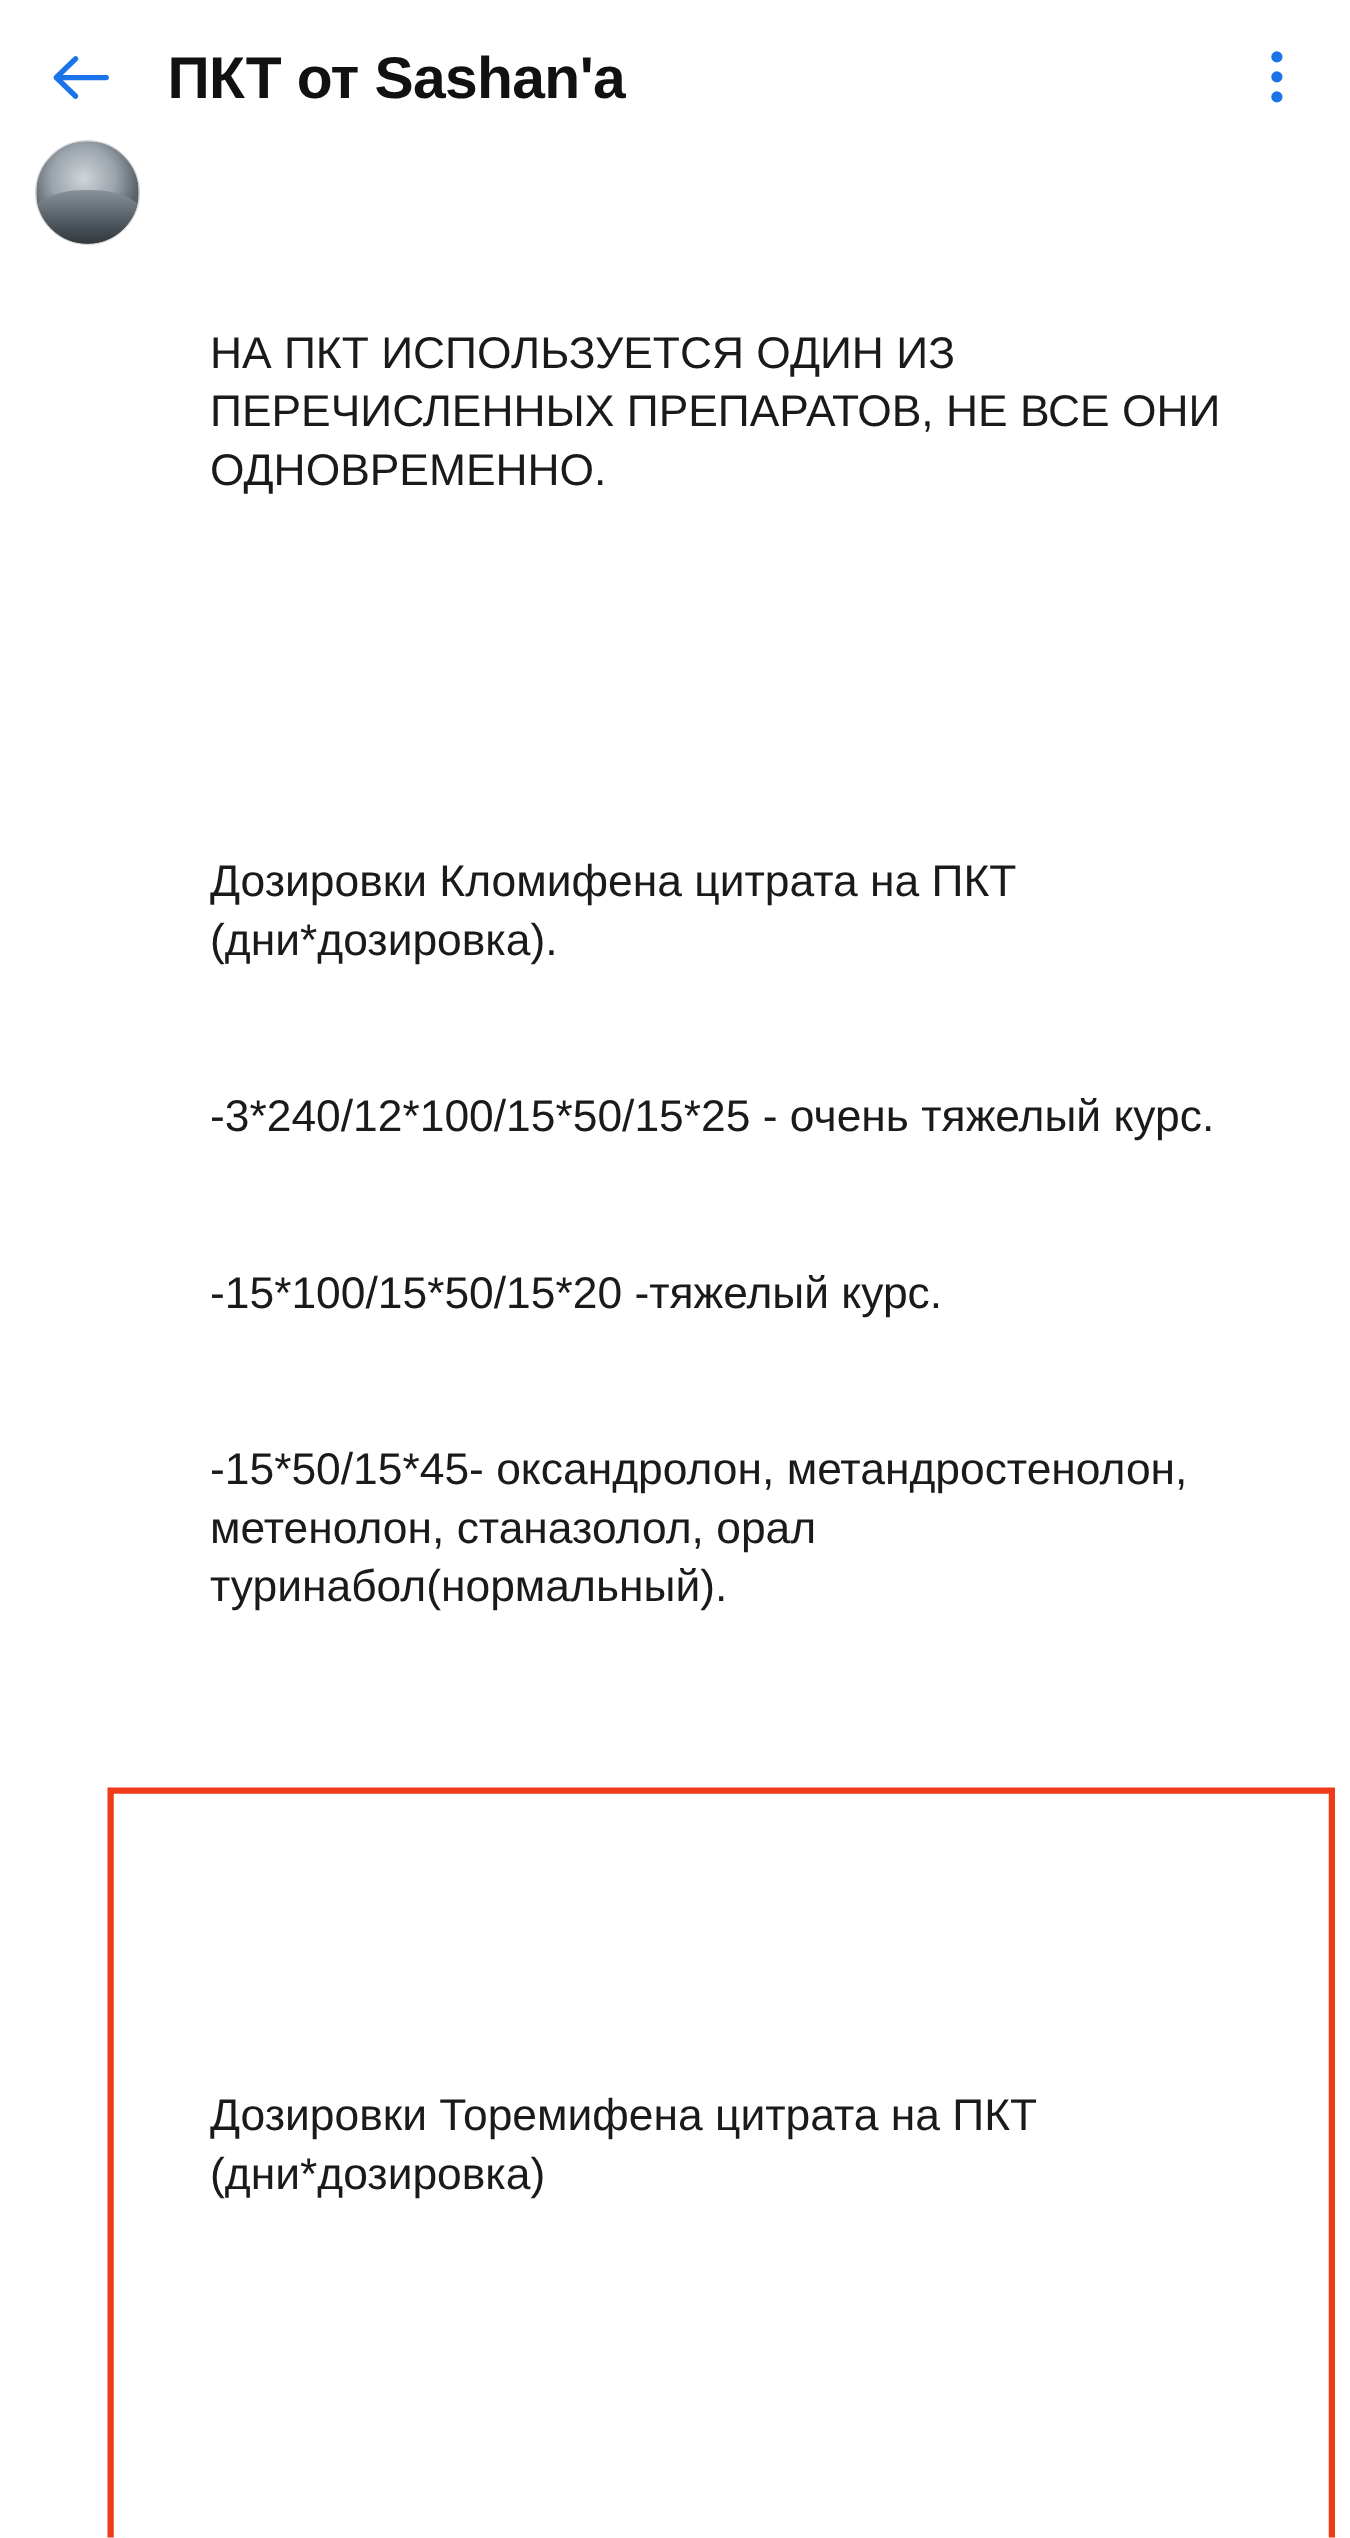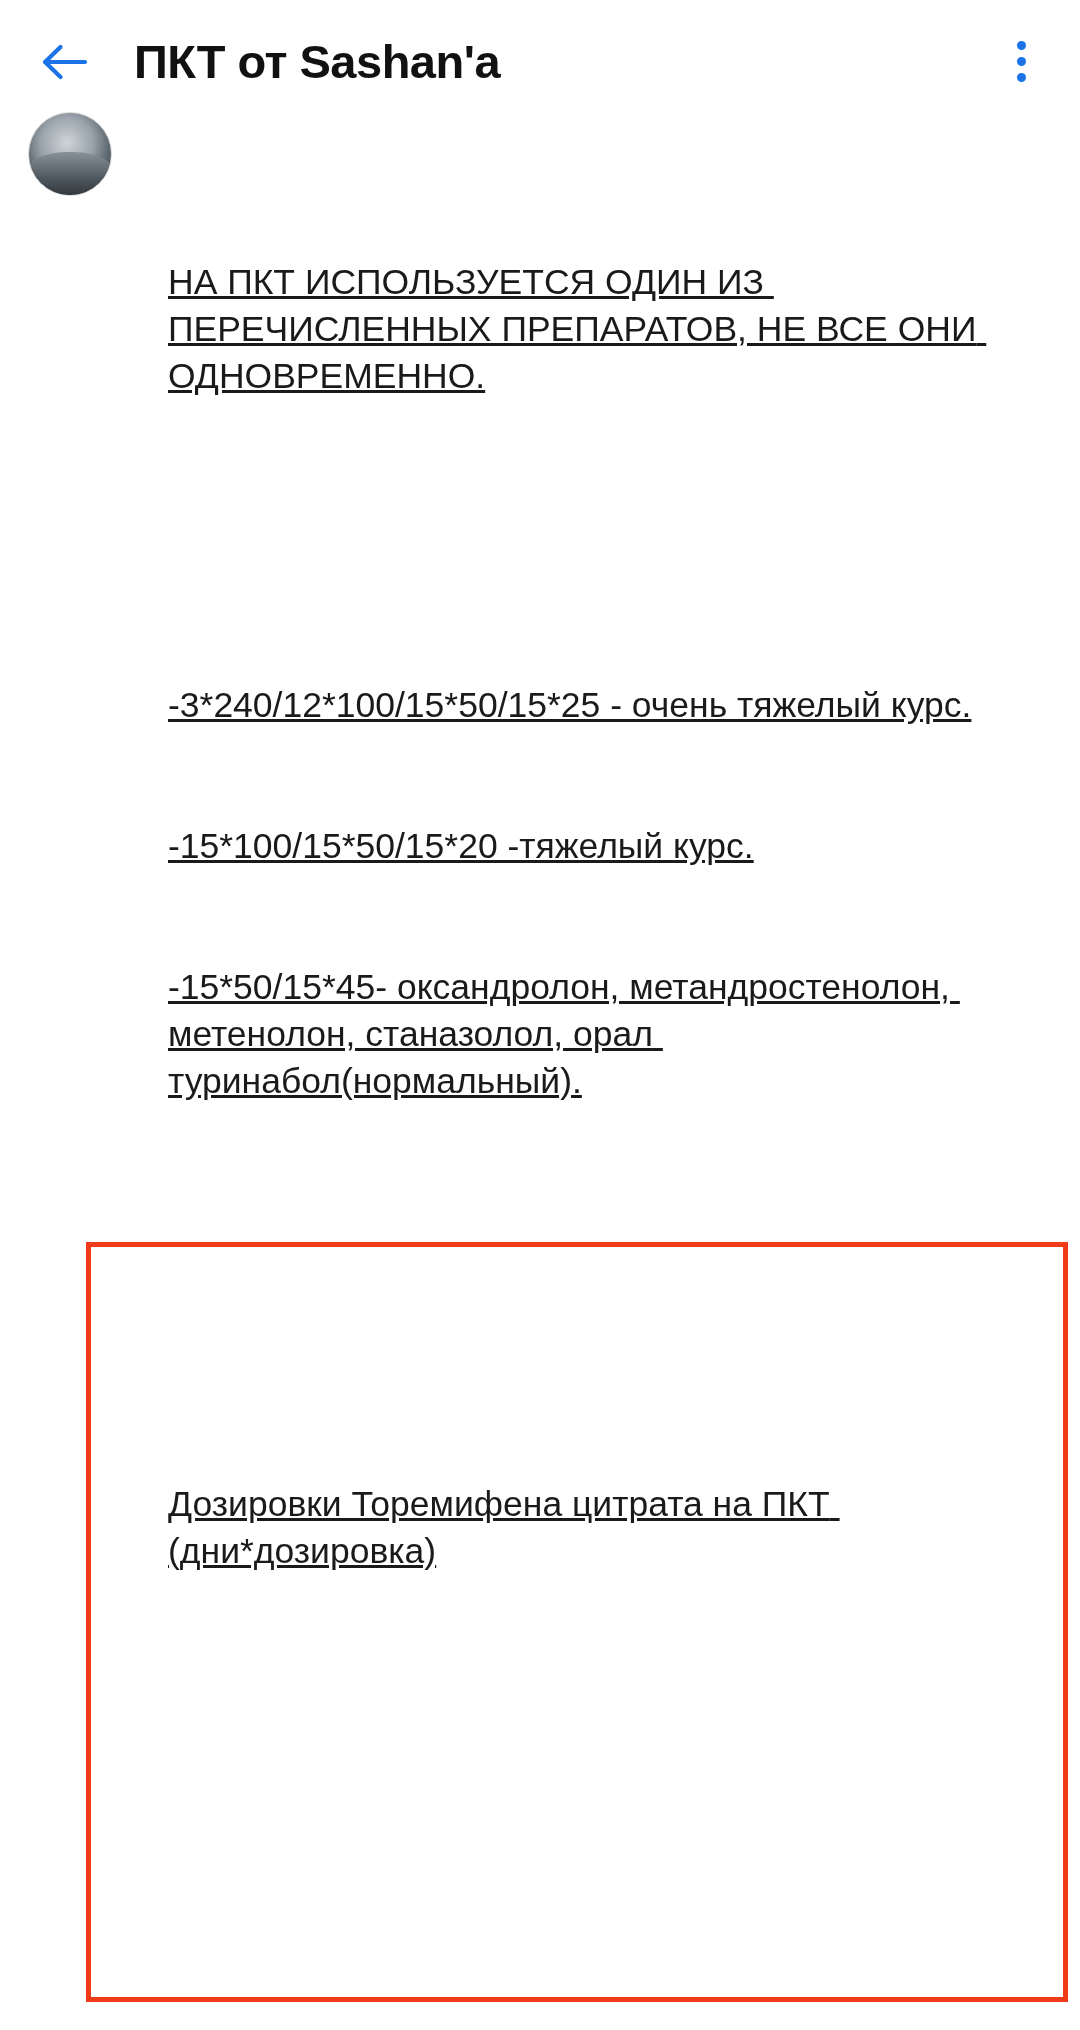--- a/index.html
+++ b/index.html
@@ -96,21 +96,21 @@
   .message {
     margin-left: 168px;
     margin-right: 18px;
     padding-top: 6px;
     font-size: 35.5px;
     line-height: 47px;
     color: #1a1a1a;
     white-space: pre-wrap;
     word-wrap: break-word;
   }
-  .para { margin: 0; text-decoration: underline; }
+  .para { margin: 0; }
   .blank-line { height: 47px; }
 
   
   .highlight-wrap {
     position: relative;
     margin-left: -28px;
     padding-left: 28px;
     padding-right: 8px;
   }
   .highlight-box {
@@ -144,20 +144,21 @@
 
 <div class="content">
 
   <div class="avatar"></div>
 
   <div class="message">
 
     <p class="para">НА ПКТ ИСПОЛЬЗУЕТСЯ ОДИН ИЗ ПЕРЕЧИСЛЕННЫХ ПРЕПАРАТОВ, НЕ ВСЕ ОНИ ОДНОВРЕМЕННО.</p>
     <div class="blank-line"></div>
 
+    <p class="para">Дозировки Кломифена цитрата на ПКТ (дни*дозировка).</p>
     <p class="para">-3*240/12*100/15*50/15*25 - очень тяжелый курс.</p>
     <p class="para">-15*100/15*50/15*20 -тяжелый курс.</p>
     <p class="para">-15*50/15*45- оксандролон, метандростенолон, метенолон, станазолол, орал туринабол(нормальный).</p>
 
     <div class="highlight-wrap">
       <div class="highlight-box"></div>
       <div class="hl-inner">
         <p class="para">Дозировки Торемифена цитрата на ПКТ (дни*дозировка)</p>
         
         

